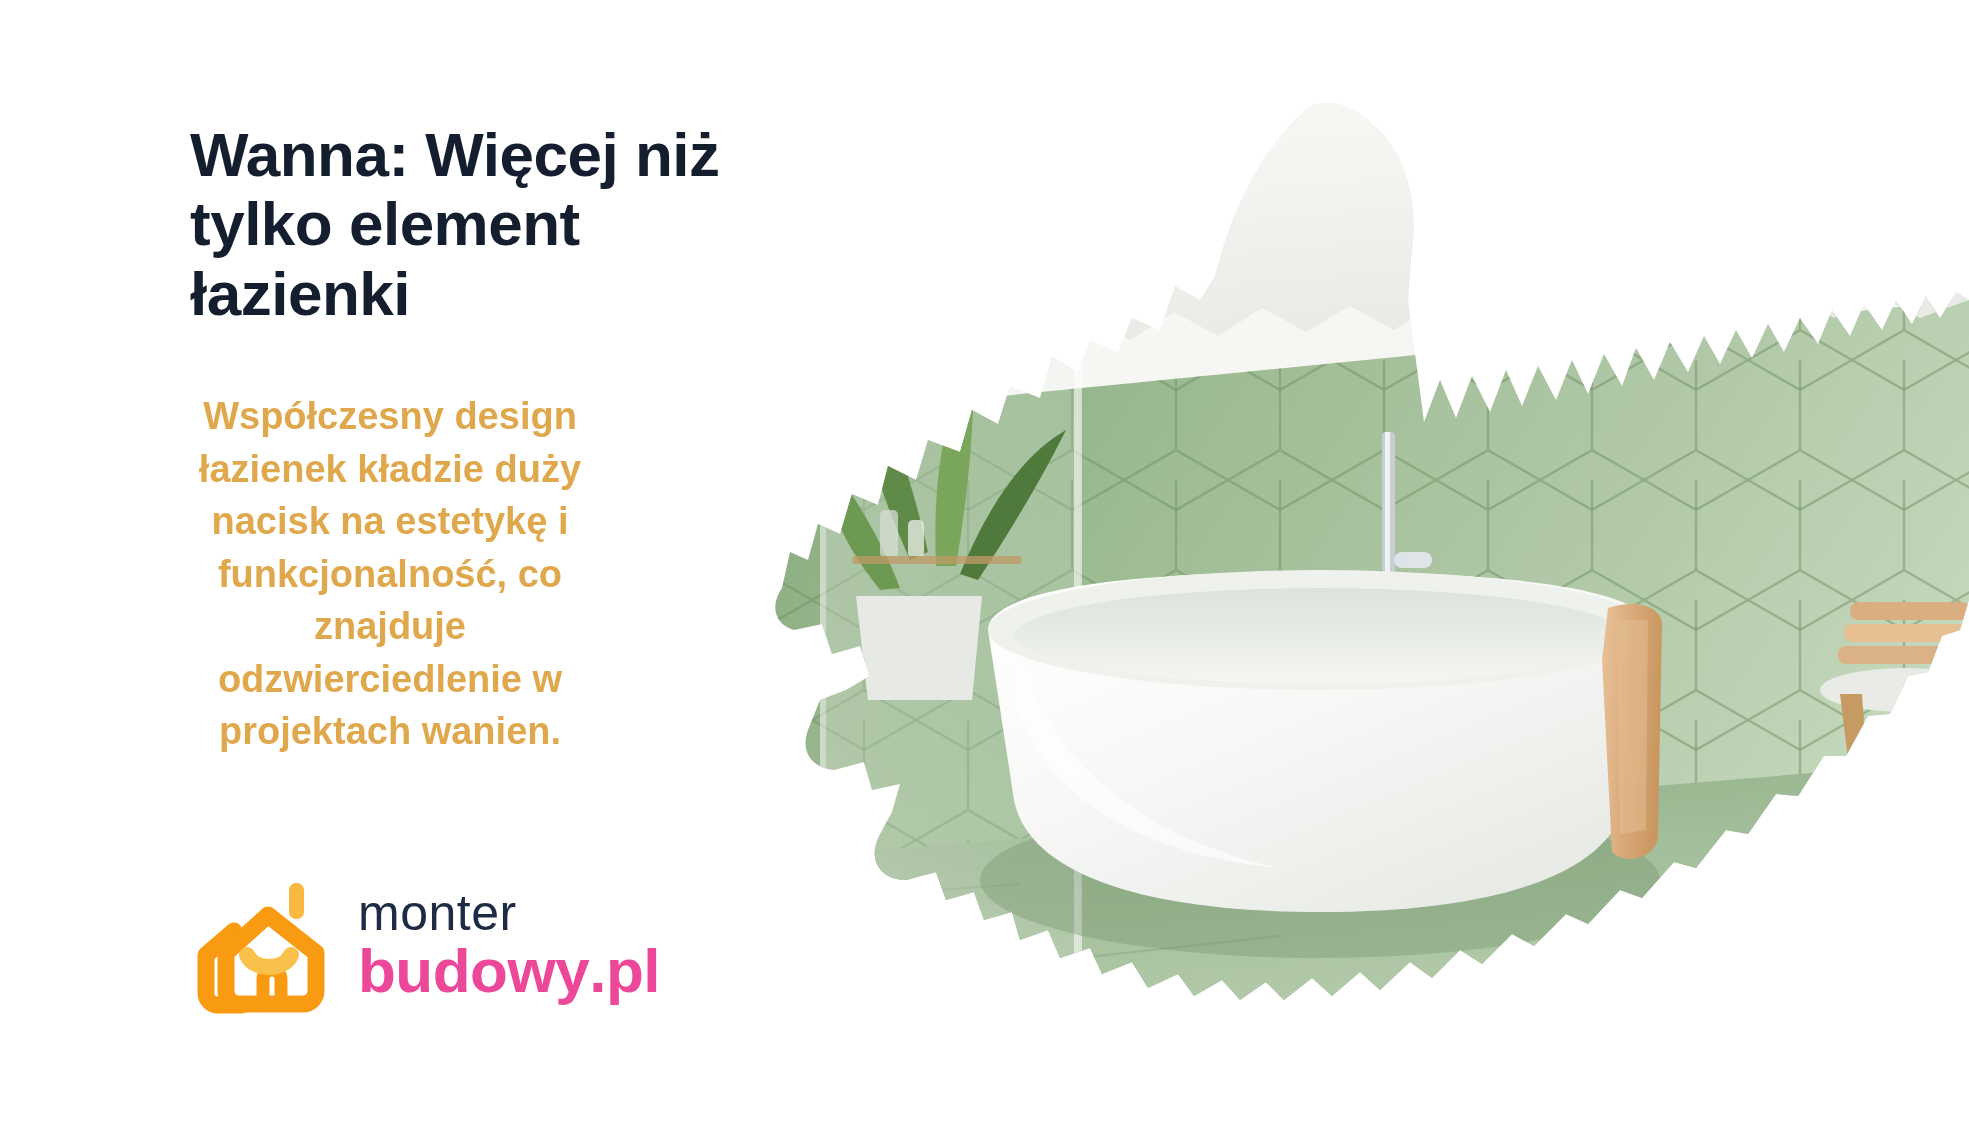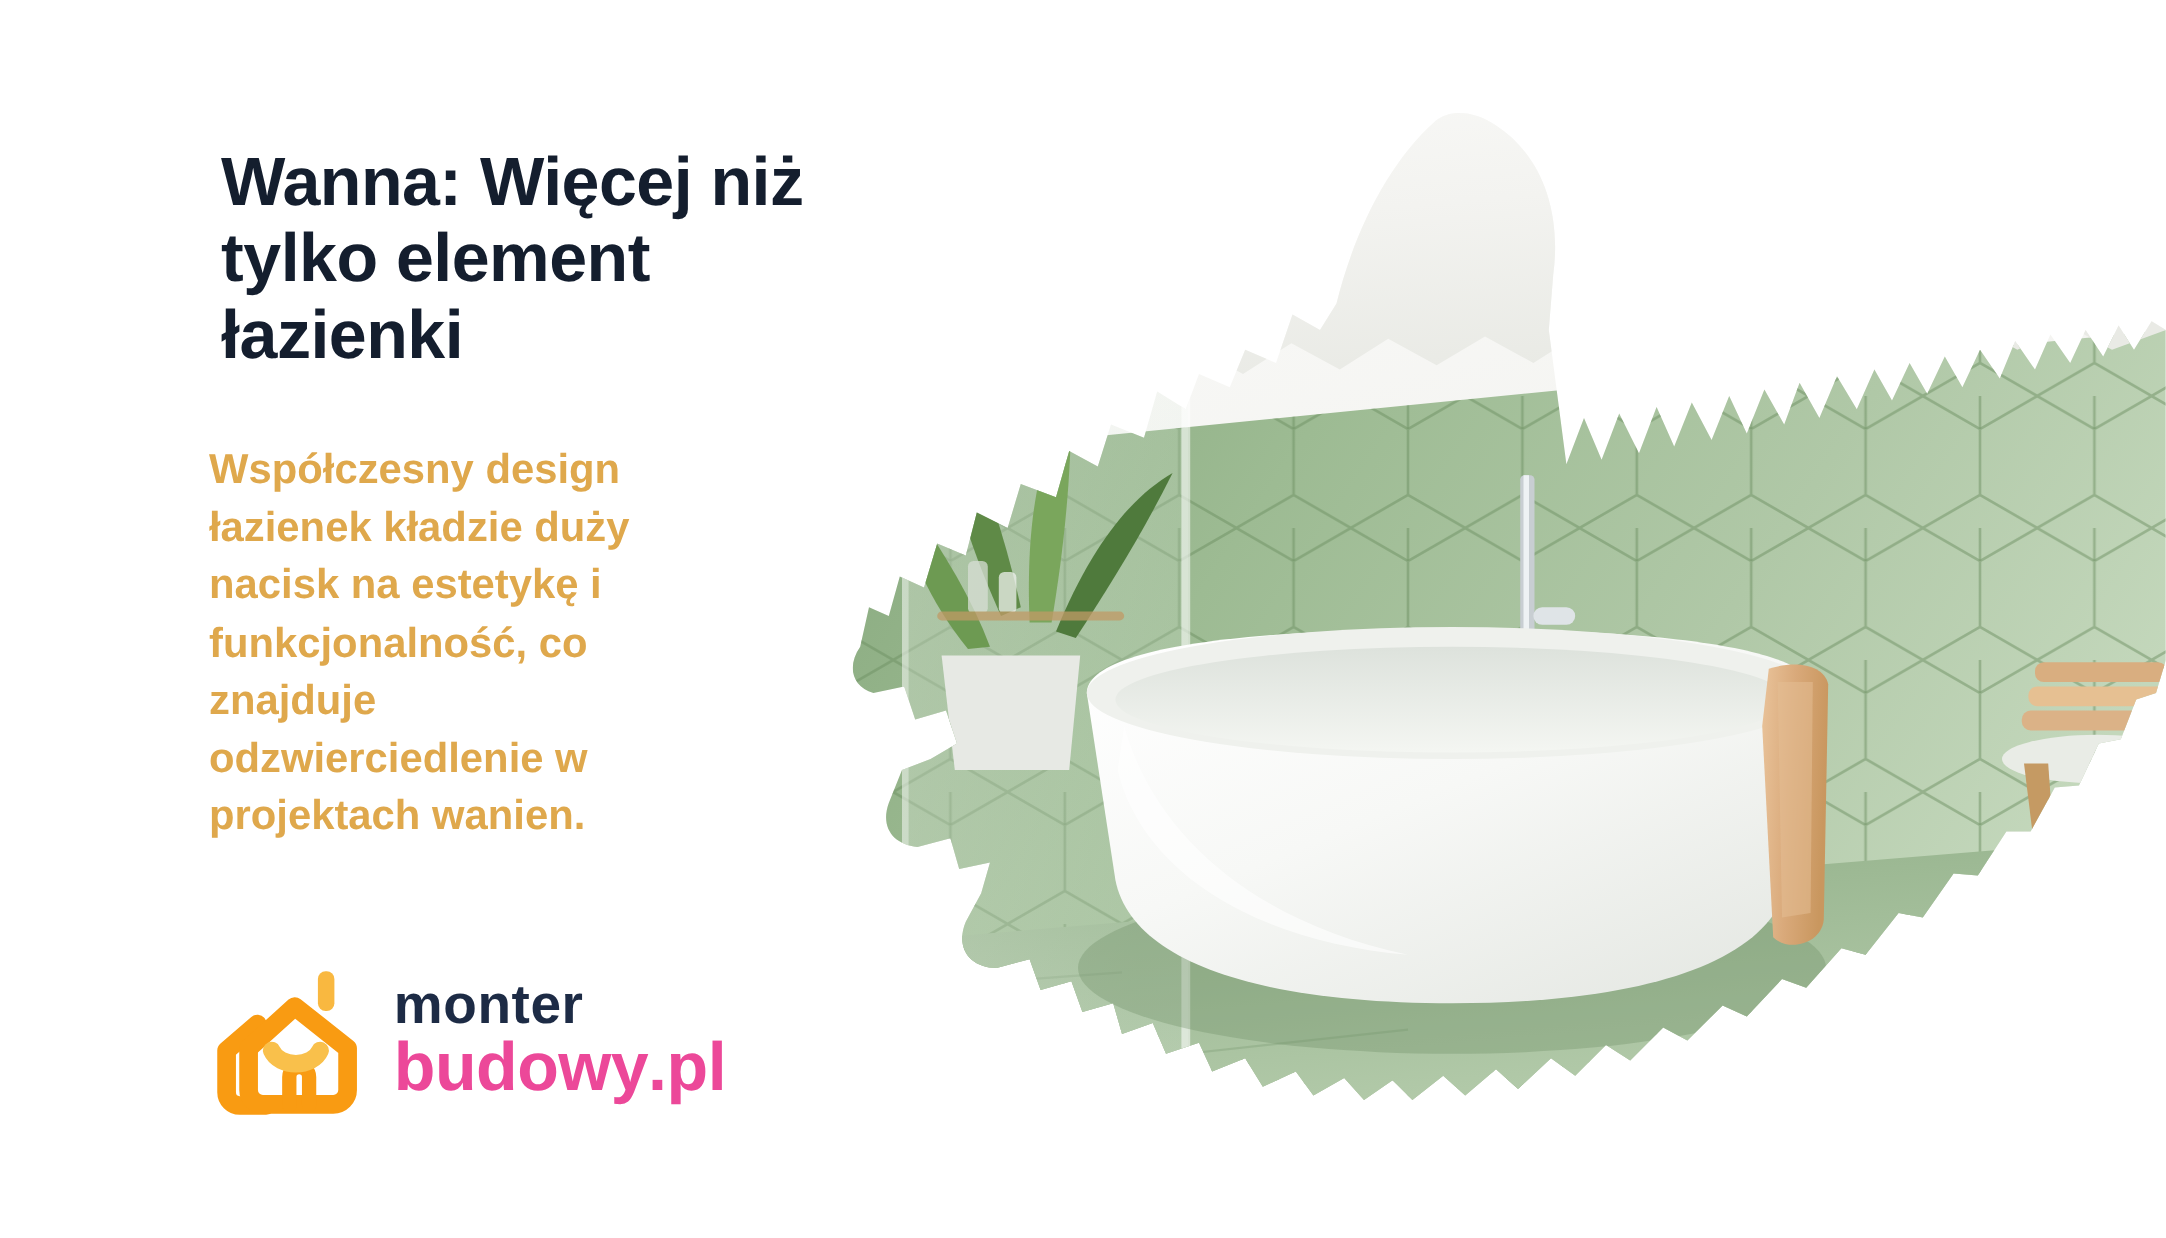--- a/index.html
+++ b/index.html
@@ -30,48 +30,49 @@
     width: 640px;
     z-index: 5;
   }
 
   .headline {
     font-size: 62px;
     line-height: 1.12;
     font-weight: 800;
     letter-spacing: -0.5px;
     color: #141e2e;
-    margin: 11px;
+    margin: 0;
     max-width: 600px;
   }
 
   .lead {
     margin: 62px 0 0 0;
     font-size: 38px;
     line-height: 1.38;
     font-weight: 700;
     color: #dfa84c;
     max-width: 400px;
+    text-align: center;
   }
 
   
   .logo {
     position: absolute;
     left: 190px;
     top: 875px;
     display: flex;
     align-items: center;
     gap: 18px;
     z-index: 6;
   }
   .logo-mark { width: 150px; height: 140px; display:block; flex: none; }
   .logo-word { display: flex; flex-direction: column; line-height: 1; }
   .logo-word-top {
     font-size: 50px;
-    font-weight: 700;
+    font-weight: 400;
     color: #1d2b45;
     letter-spacing: 0.5px;
     margin-bottom: 2px;
   }
   .logo-word-bot {
     font-size: 62px;
     font-weight: 800;
     color: #ec4899;
     letter-spacing: -0.5px;
   }

